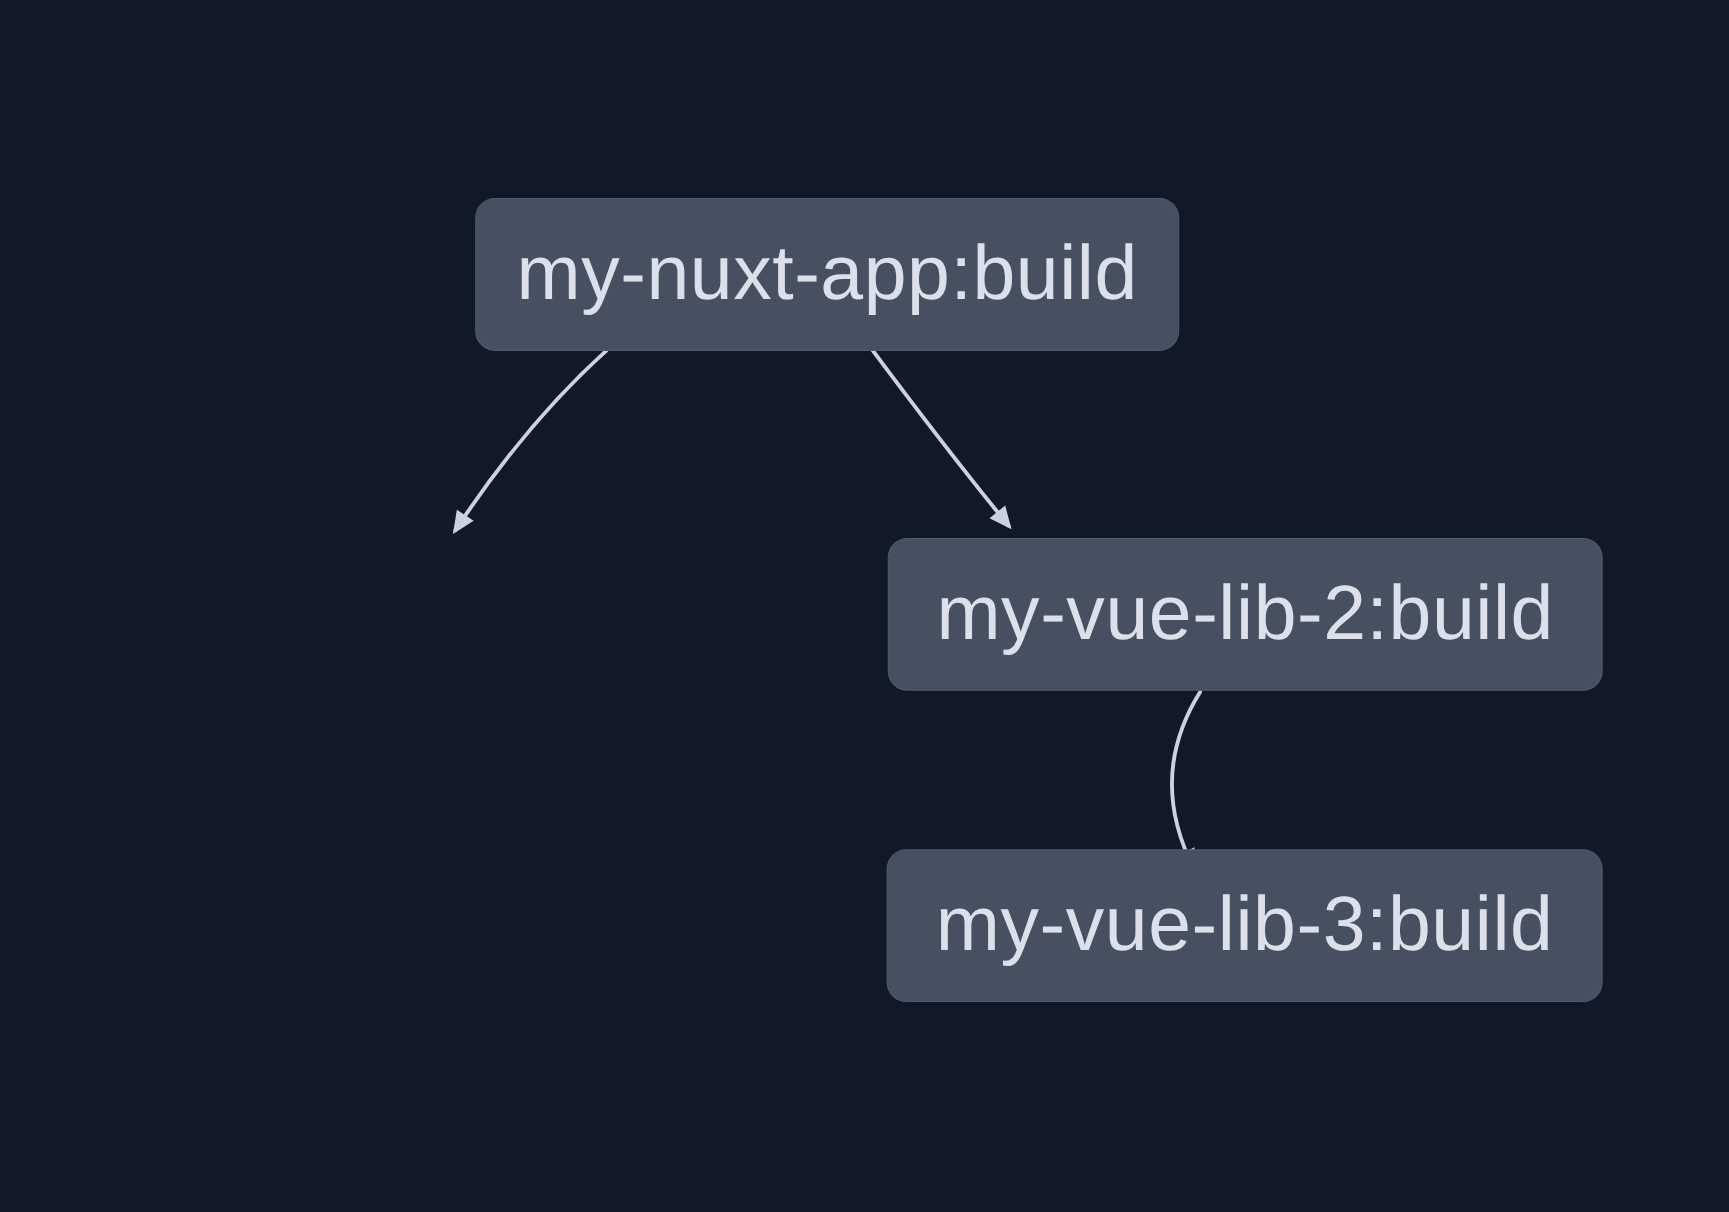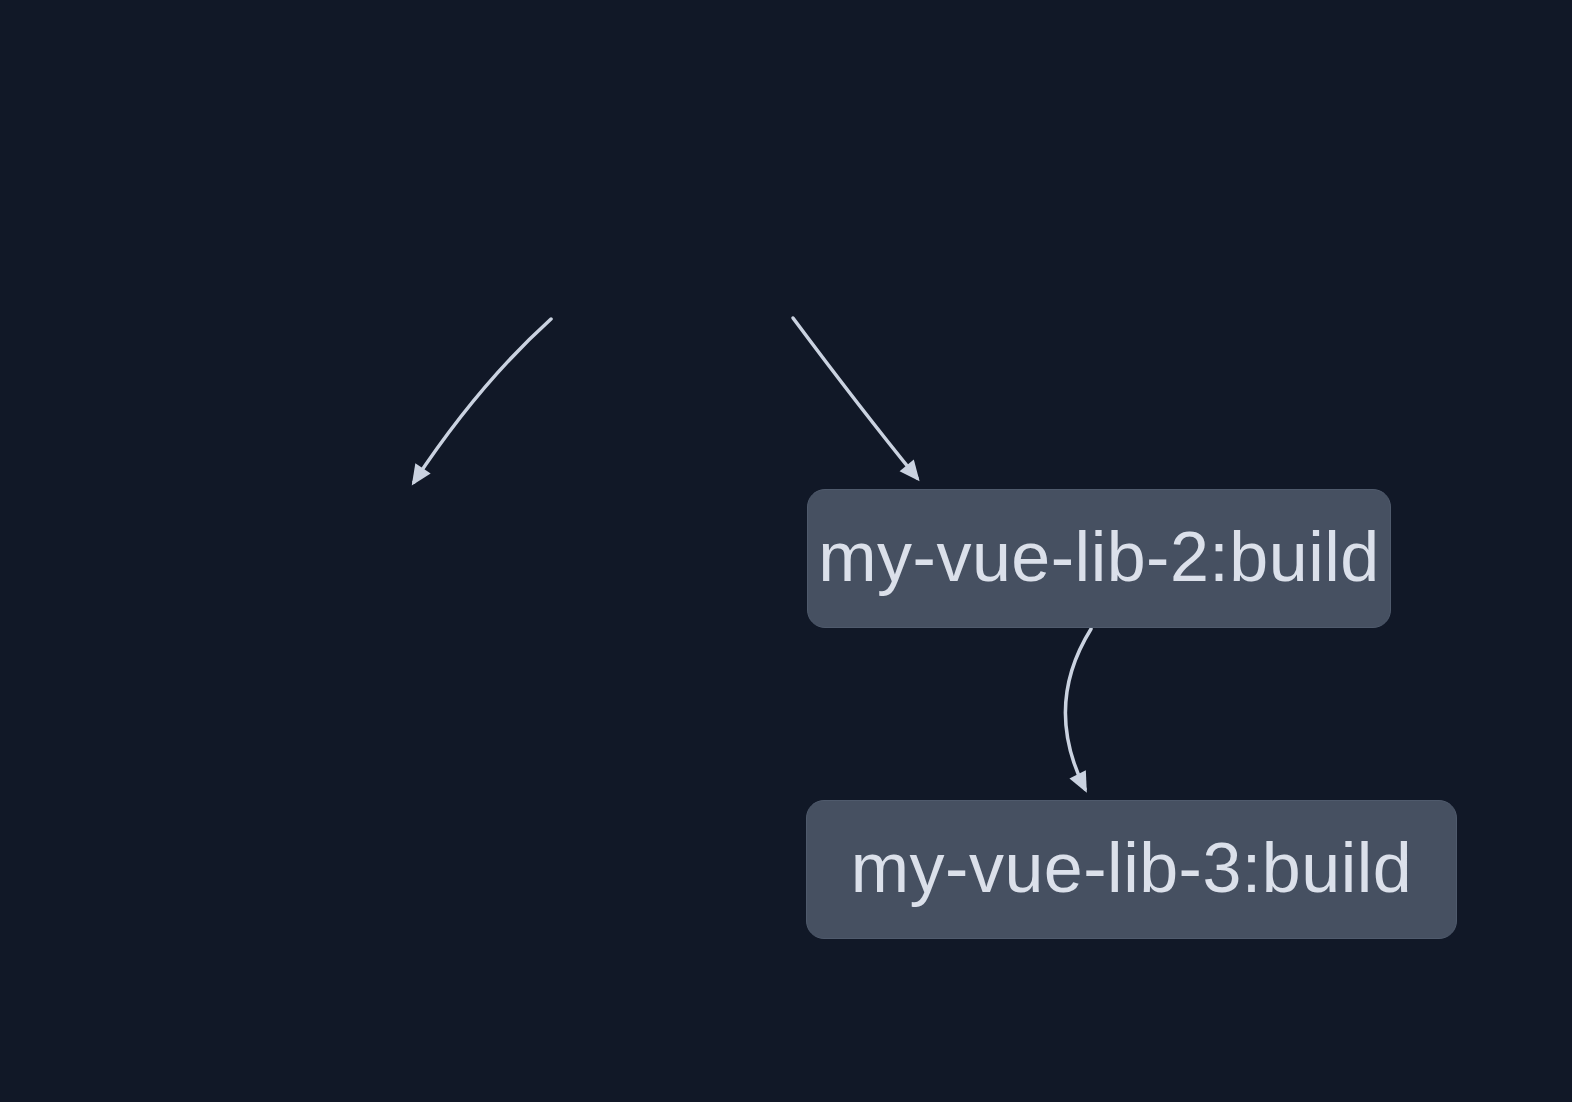--- a/index.html
+++ b/index.html
@@ -51,39 +51,42 @@
     color: var(--node-text);
     font-size: 70px;
     font-weight: 400;
     letter-spacing: 0.5px;
     white-space: nowrap;
     line-height: 1;
     padding-bottom: 4px;
   }
   .node-top   { left: 432px; top: 180px; width: 640px; height: 139px; }
   .node-lib1  { left: 52px;  top: 489px; width: 636px; height: 139px; }
-  .node-lib2  { left: 807px; top: 489px; width: 584px; height: 139px; }
-  .node-lib3  { left: 806px; top: 800px; width: 651px; height: 139px; }
+  .node-lib2  { left: 807px; top: 489px; width: 650px; height: 139px; }
+  .node-lib3  { left: 806px; top: 772px; width: 651px; height: 139px; }
 </style>
 </head>
 <body>
 
 <div class="canvas">
 
   <svg class="edges-layer" viewBox="0 0 1572 1102" xmlns="http://www.w3.org/2000/svg">
     <defs>
       <marker id="arrow" viewBox="0 0 12 12" refX="9" refY="6" markerWidth="7" markerHeight="7" orient="auto">
         <path class="arrowhead" d="M1,1.5 L11,6 L1,10.5 Z"></path>
       </marker>
     </defs>
     <path class="edge-path" marker-end="url(#arrow)" d="M 551,319 Q 478,385 414,482"></path>
     <path class="edge-path" marker-end="url(#arrow)" d="M 793,318 Q 860,408 917,478"></path>
     <path class="edge-path" marker-end="url(#arrow)" d="M 1091,629 Q 1043,706 1085,789"></path>
   </svg>
 
+  <div class="node node-top">
+    <span class="node-label">my-nuxt-app:build</span>
+  </div>
 
 
   <div class="node node-lib2">
     <span class="node-label">my-vue-lib-2:build</span>
   </div>
 
   <div class="node node-lib3">
     <span class="node-label">my-vue-lib-3:build</span>
   </div>
 

